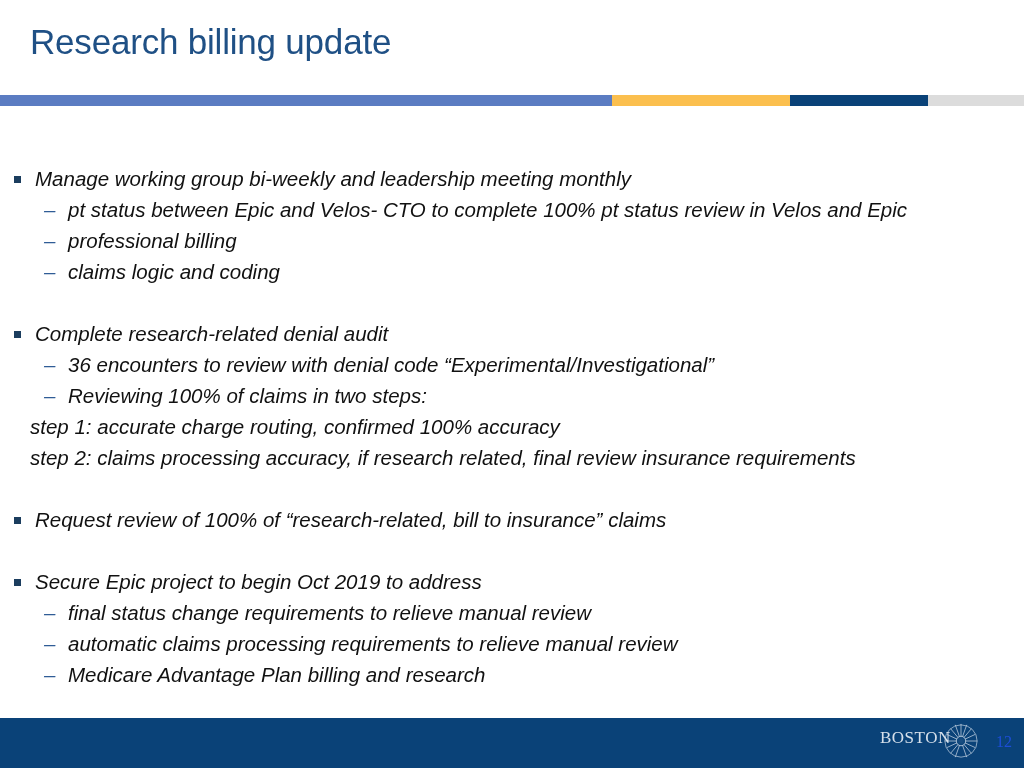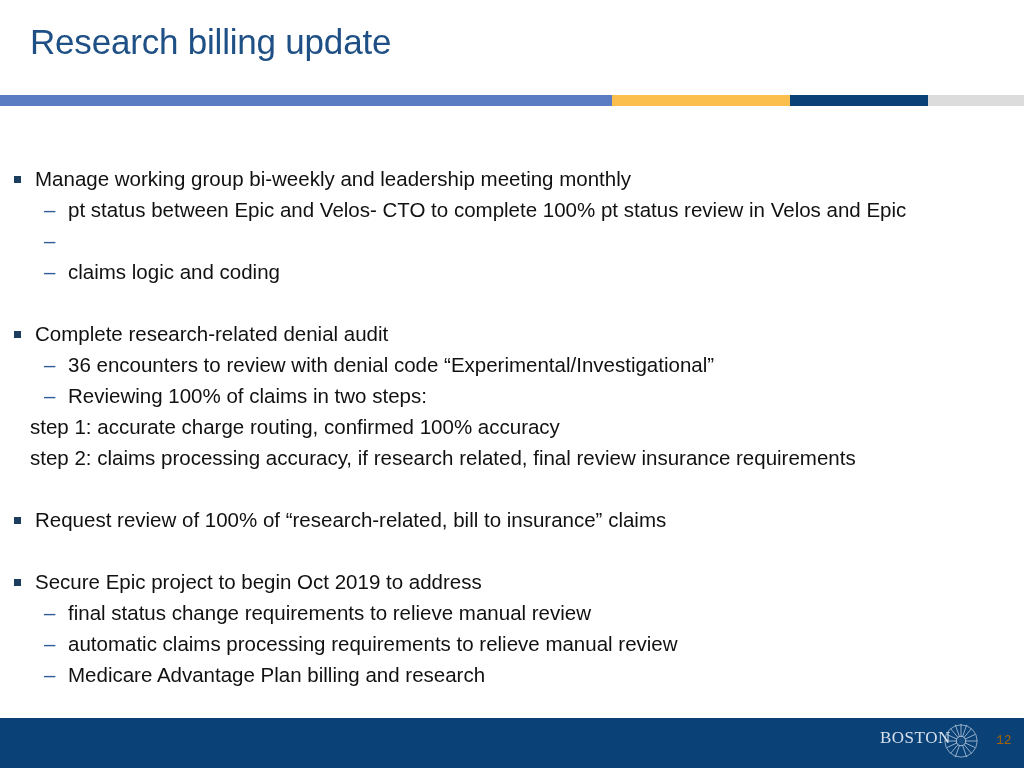--- a/index.html
+++ b/index.html
@@ -52,20 +52,21 @@
   .bullet-group { margin-bottom: 31px; }
   .bullet-group:last-child { margin-bottom: 0; }
 
   .line {
     position: relative;
     height: 31px;
     line-height: 31px;
     color: #111111;
     font-size: 20.5px;
     white-space: nowrap;
+    font-style: italic;
   }
 
   
   .line.lvl1 { padding-left: 35px; }
   .line.lvl1 .marker {
     position: absolute;
     left: 14px;
     top: 13px;
     width: 7px;
     height: 7px;
@@ -121,23 +122,23 @@
     left: 62px;
     top: -4px;
     width: 38px;
     height: 38px;
     opacity: 0.85;
   }
   .page-number {
     position: absolute;
     left: 996px;
     top: 733px;
-    font-size: 13px;
-    color: #a16207;
-    font-family: Liberation Mono, monospace;
+    font-size: 16px;
+    color: #1d4ed8;
+    font-family: Liberation Serif, serif;
   }
 </style>
 </head>
 <body>
 
 <div class="slide-title">Research billing update</div>
 
 <div class="accent-bar">
   <div class="accent-seg blue"></div>
   <div class="accent-seg yellow"></div>
@@ -151,20 +152,21 @@
     <div class="line lvl1">
       <span class="marker"></span>
       <span>Manage working group bi-weekly and leadership meeting monthly</span>
     </div>
     <div class="line lvl2">
       <span class="marker">–</span>
       <span>pt status between Epic and Velos- CTO to complete 100% pt status review in Velos and Epic</span>
     </div>
     <div class="line lvl2">
       <span class="marker">–</span>
+      <span>professional billing</span>
     </div>
     <div class="line lvl2">
       <span class="marker">–</span>
       <span>claims logic and coding</span>
     </div>
   </div>
 
   <div class="bullet-group">
     <div class="line lvl1">
       <span class="marker"></span>

